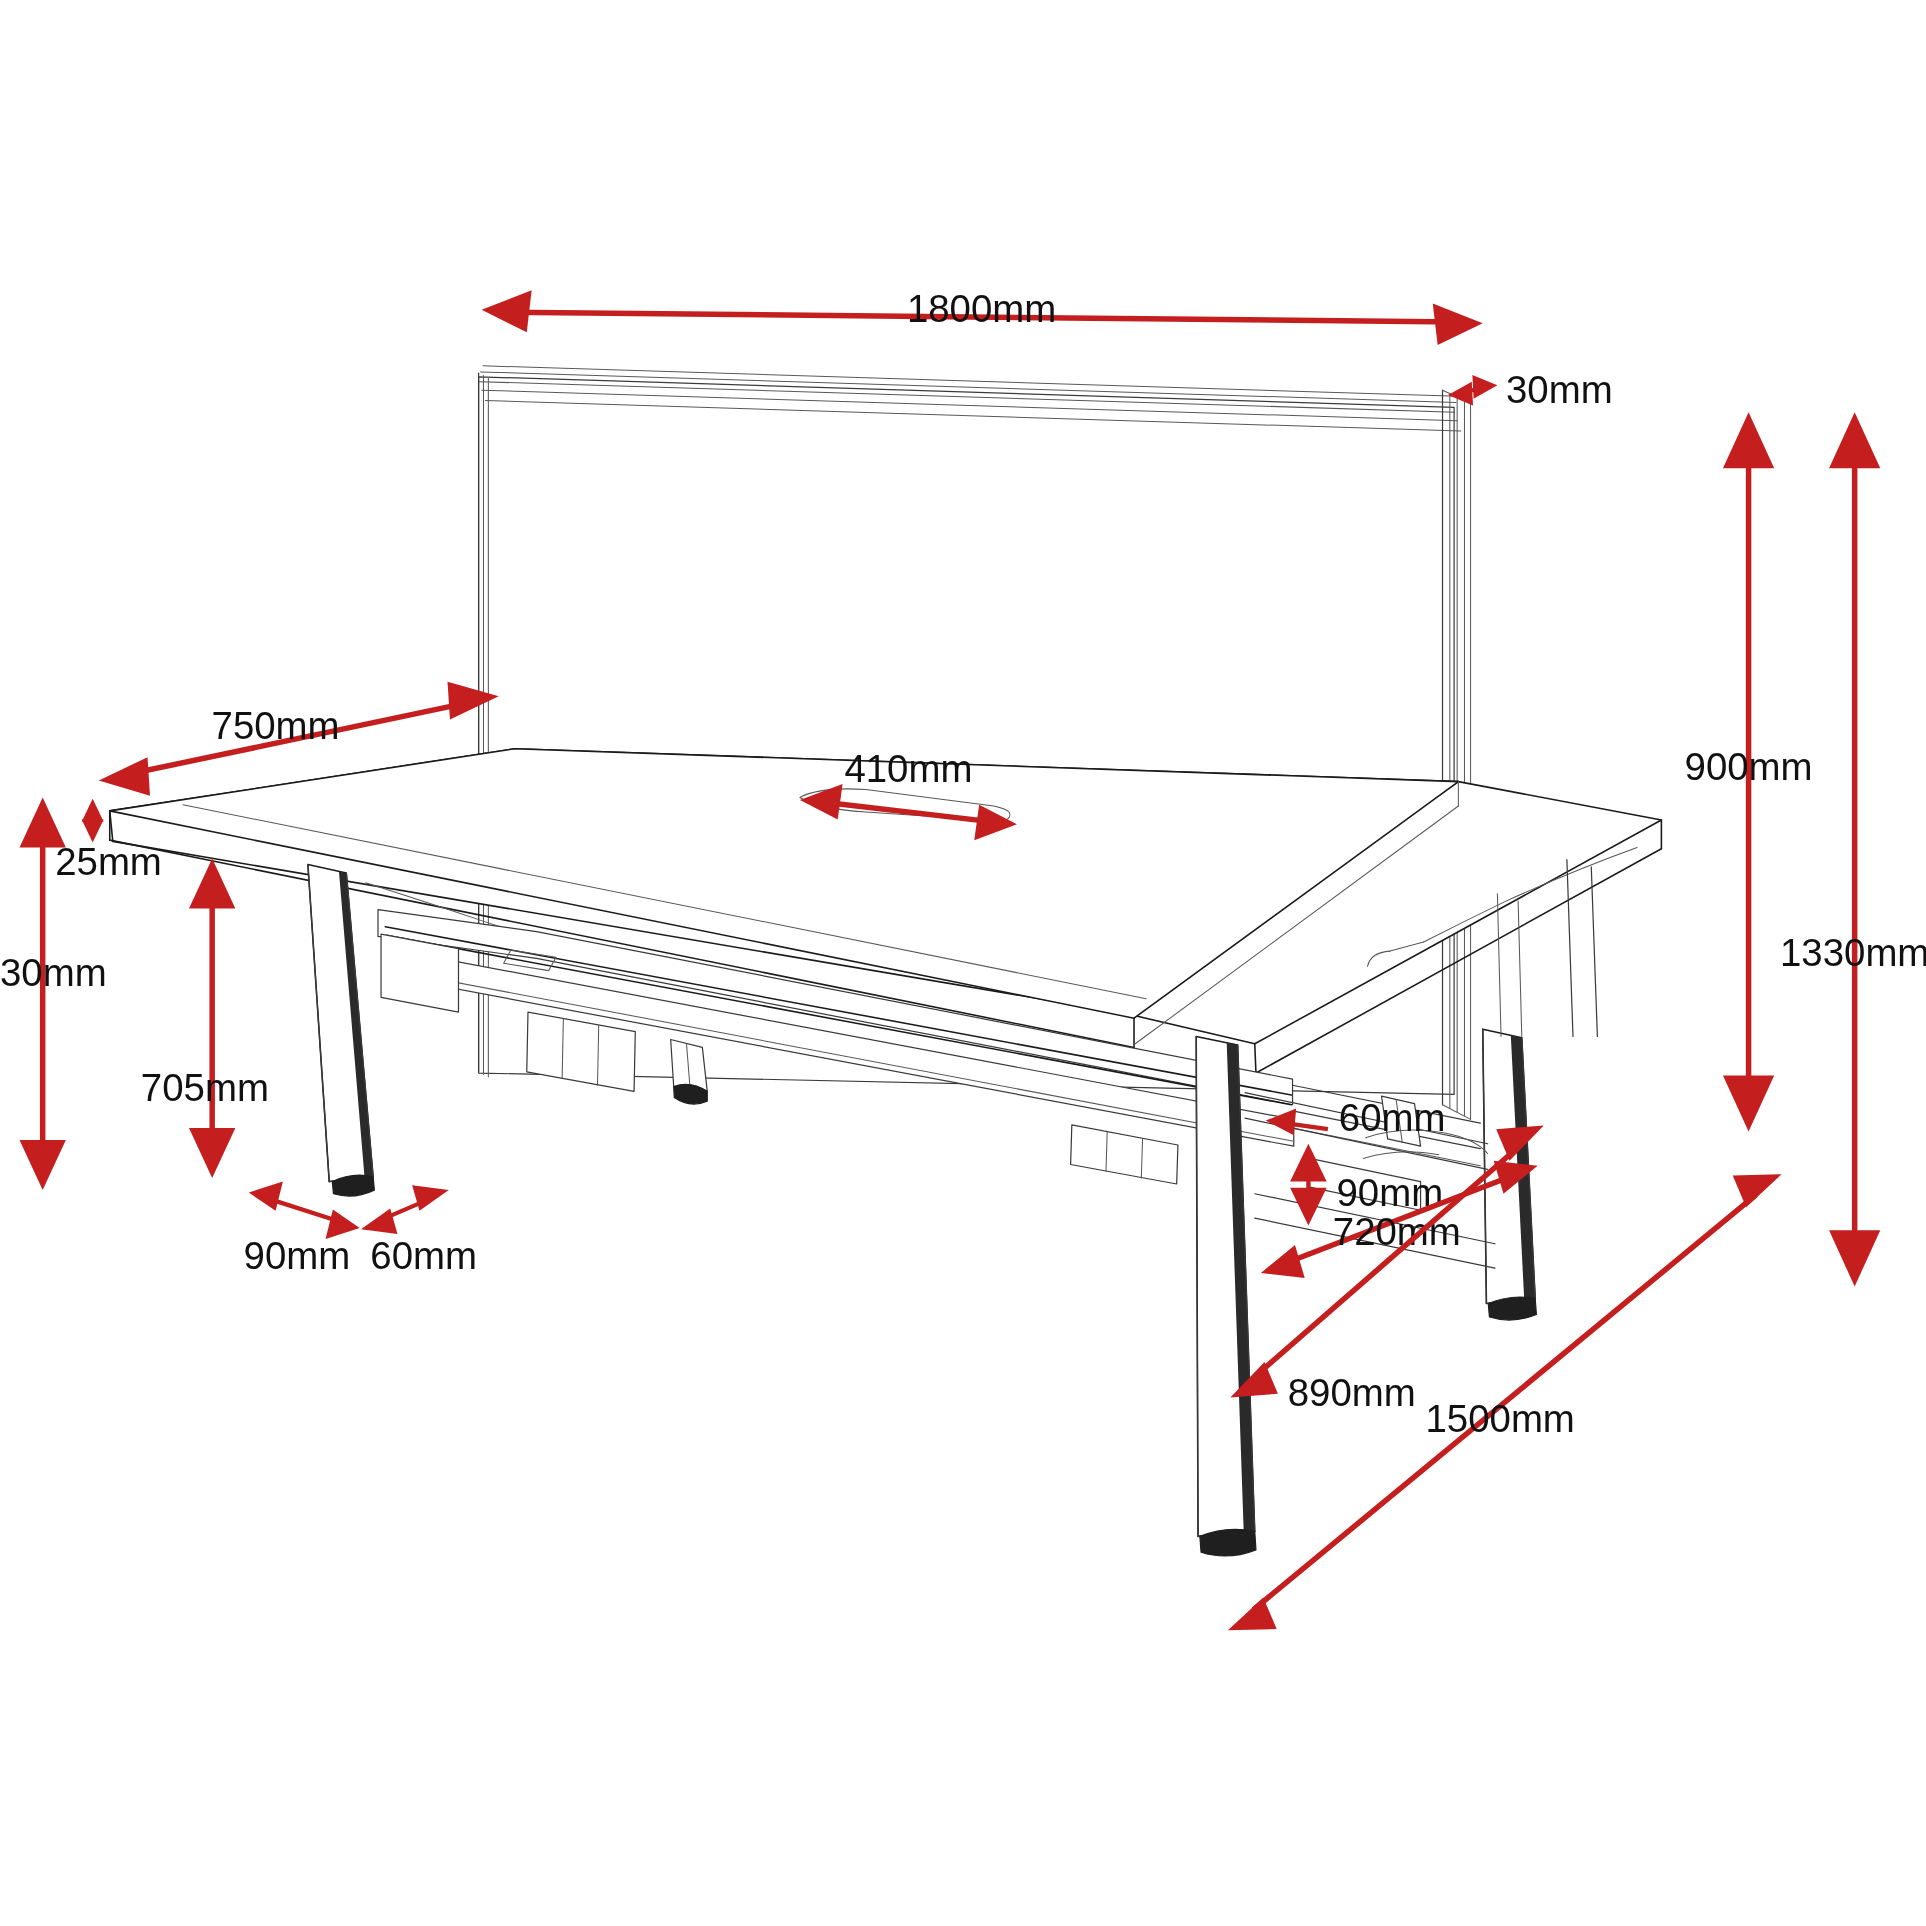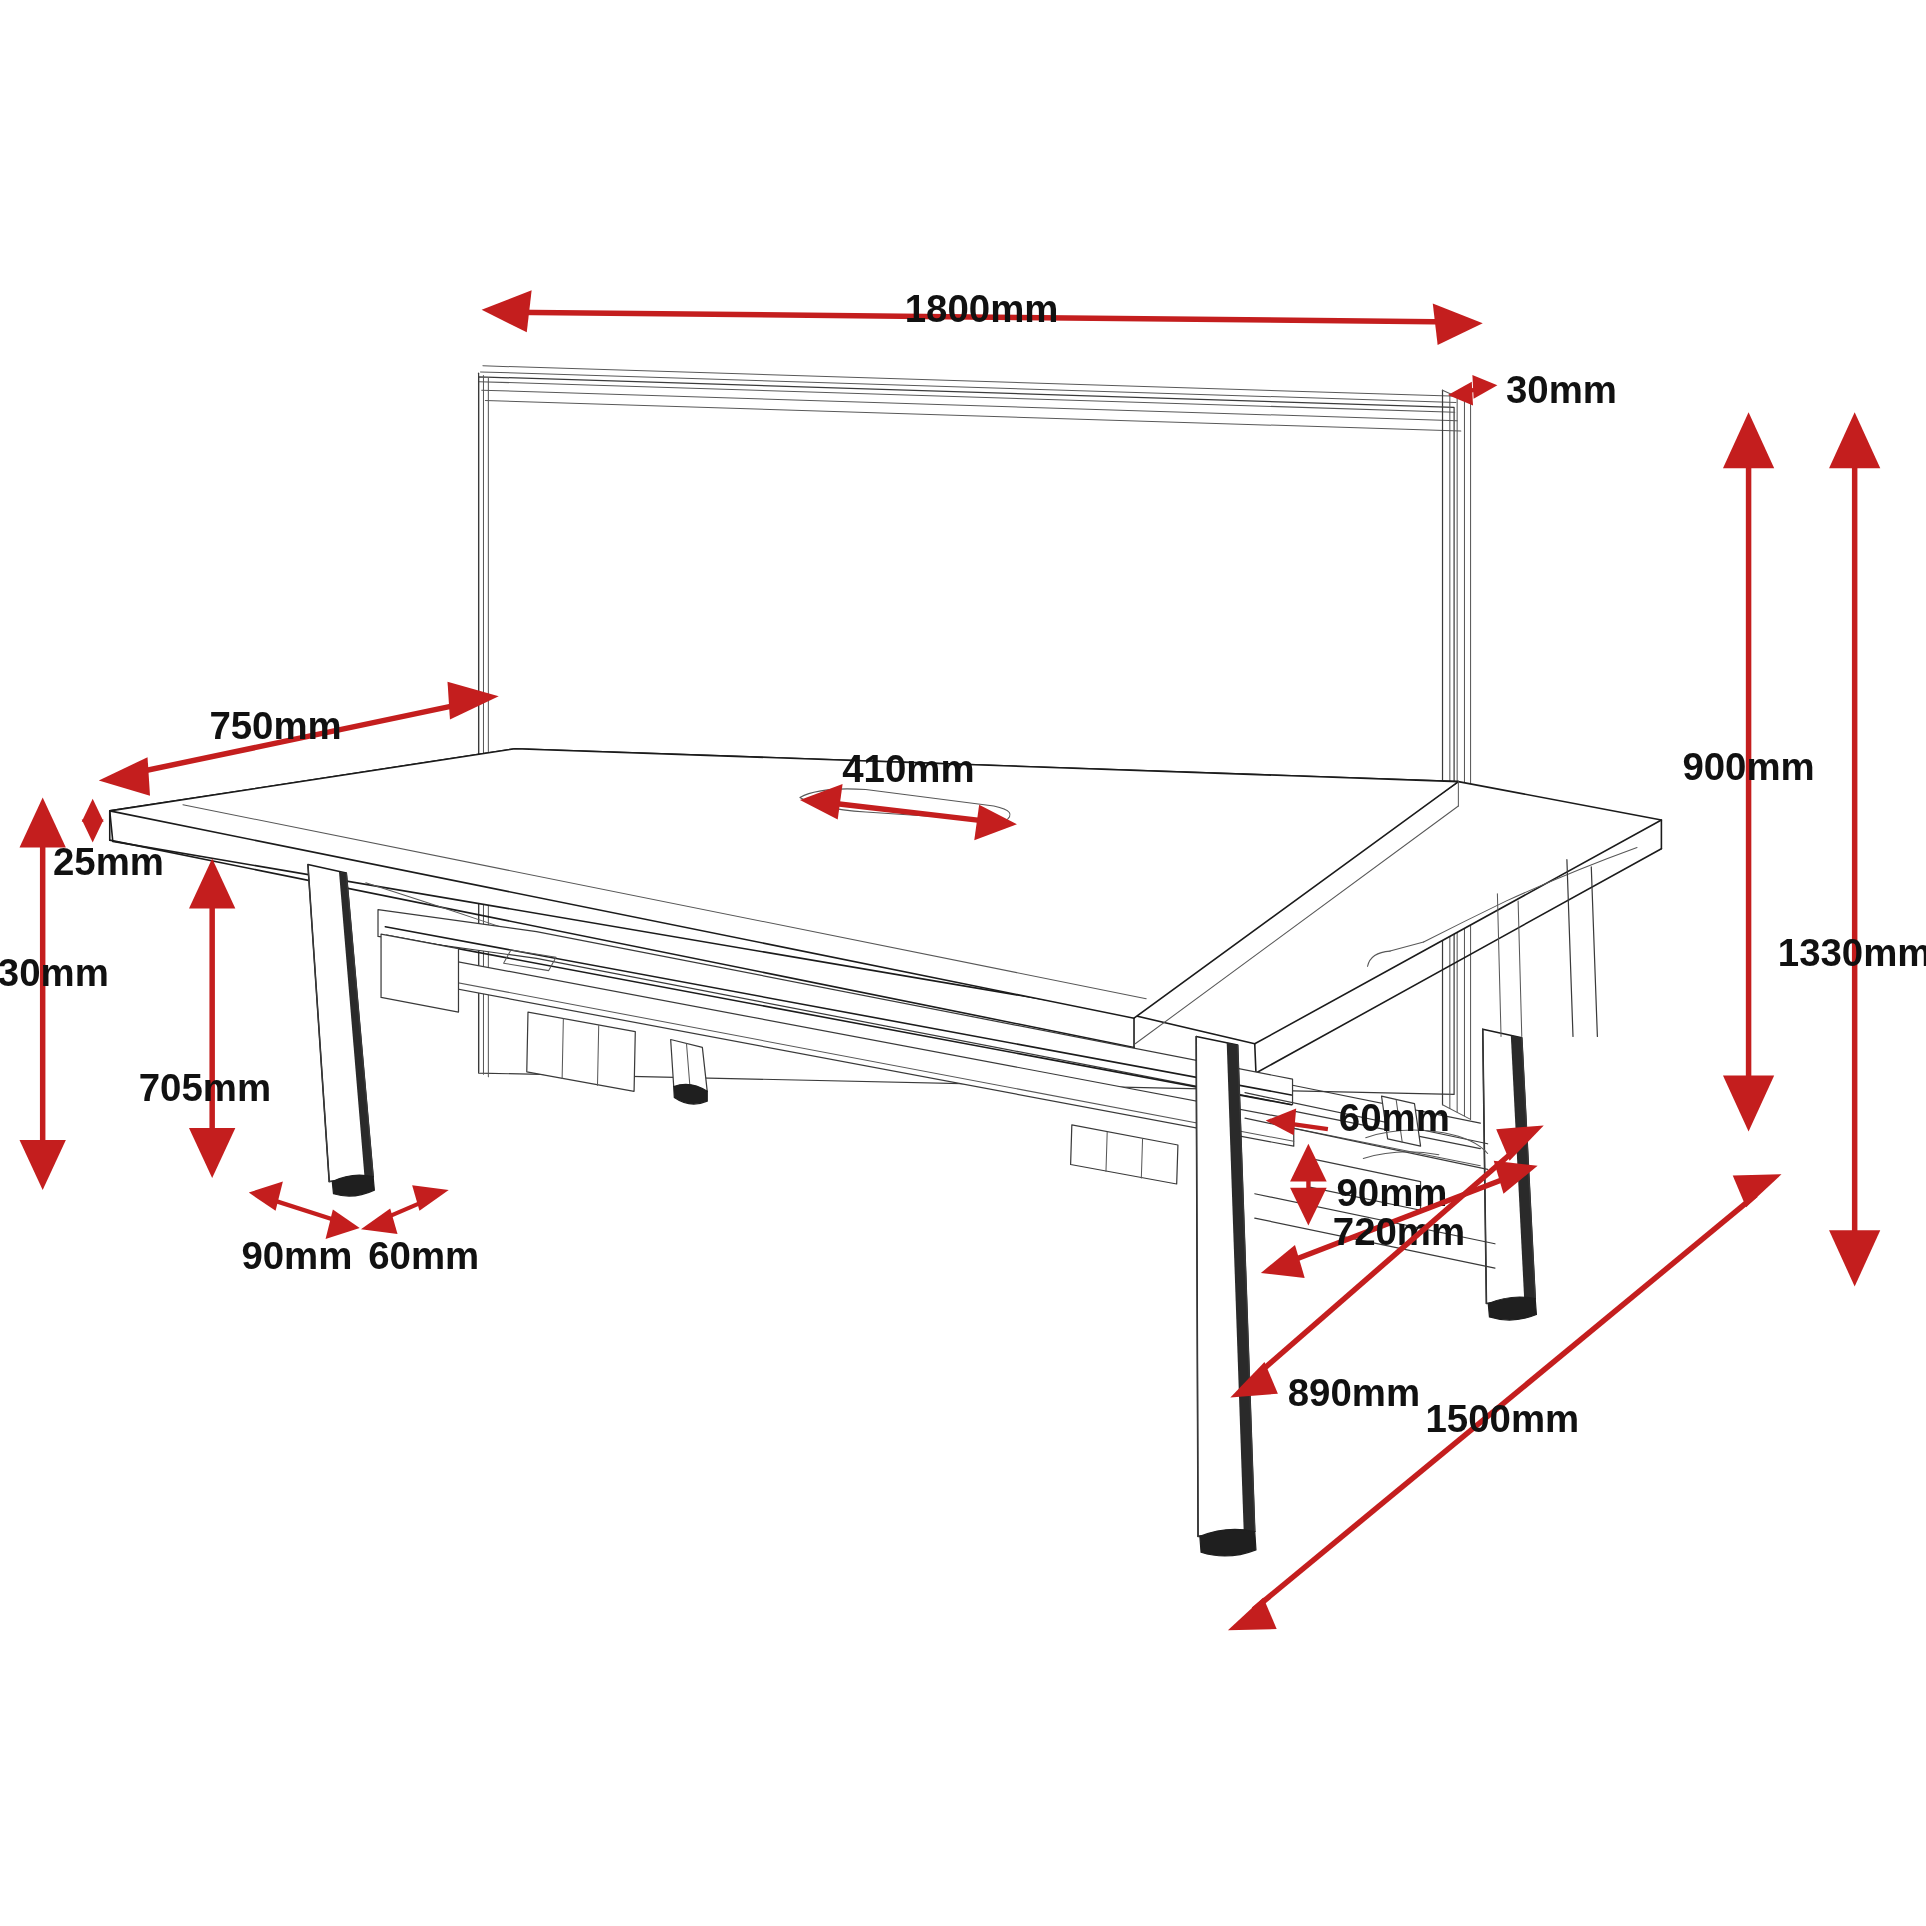--- a/index.html
+++ b/index.html
@@ -1,21 +1,21 @@
 <!DOCTYPE html>
 <html style="font-size:9.8px"><head>
 <meta charset="utf-8">
 <title>Bench Desk Dimensioned Drawing</title>
 <style>
   html,body{margin:0;padding:0;background:#ffffff;}
   body{
     font-family:"Liberation Sans","DejaVu Sans",sans-serif;
     width:1926px;height:1926px;overflow:hidden;position:relative;
   }
-  #stage{position:absolute;left:0;top:0;width:1926px;height:1926px;font-weight:bold;}
+  #stage{position:absolute;left:0;top:0;width:1926px;height:1926px;}
   #stage svg{display:block;width:1926px;height:1926px;}
   .dimtext{
     font-family:"Liberation Sans","DejaVu Sans",sans-serif;
     font-size:63px;
     fill:#111111;
     dominant-baseline:middle;
   }
   .dimtext.anchor-mid{text-anchor:middle;}
   .dimtext.anchor-start{text-anchor:start;}
   .prod-line{fill:none;stroke:#1b1b1b;stroke-width:2.6;stroke-linejoin:round;stroke-linecap:round;}

